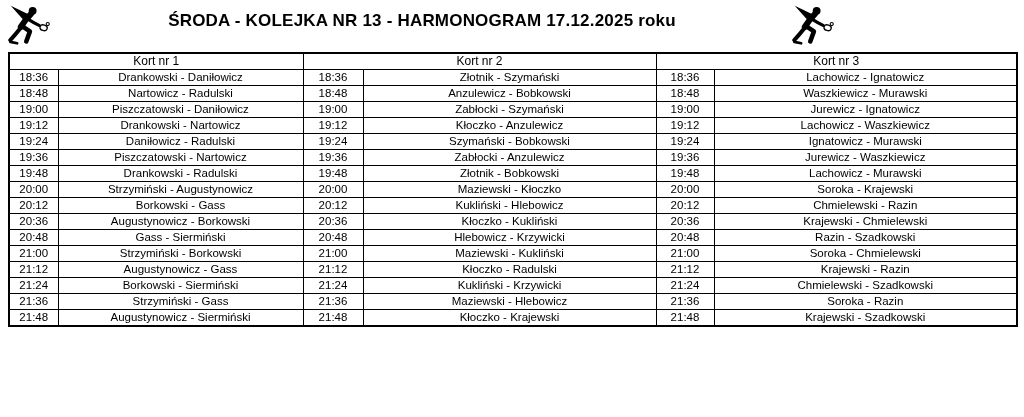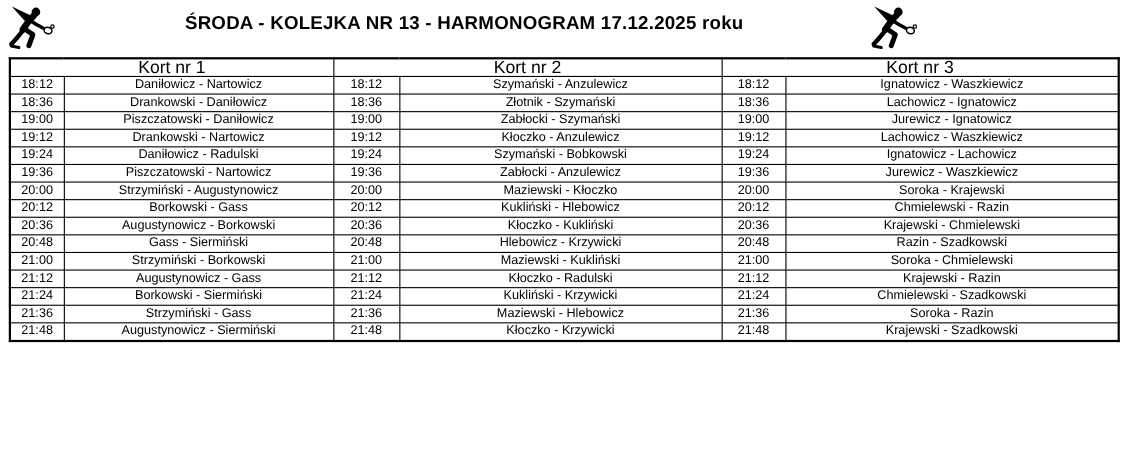--- a/index.html
+++ b/index.html
@@ -49,21 +49,21 @@
     line-height: 15px;
     padding: 0 2px;
     font-size: 11.5px;
     font-weight: normal;
     text-align: center;
     vertical-align: middle;
     white-space: nowrap;
     overflow: hidden;
   }
   table.schedule th.court-header {
-    font-size: 16px;
+    font-size: 12px;
   }
 </style>
 </head>
 <body>
 
 <div class="page">
 
   <div class="header">
     <span class="icon left">
       <svg viewBox="0 0 46 44" width="42" height="42" aria-hidden="true">
@@ -105,36 +105,36 @@
     </colgroup>
     <thead>
       <tr>
         <th colspan="2" class="court-header">Kort nr 1</th>
         <th colspan="2" class="court-header">Kort nr 2</th>
         <th colspan="2" class="court-header">Kort nr 3</th>
       </tr>
     </thead>
     <tbody id="schedule-body">
         <tr>
-          <td>18:12</td>
-          <td>Daniłowicz - Nartowicz</td>
-          <td>18:12</td>
-          <td>Szymański - Anzulewicz</td>
-          <td>18:12</td>
-          <td>Ignatowicz - Waszkiewicz</td>
-        </tr>
-        <tr>
           <td>18:36</td>
           <td>Drankowski - Daniłowicz</td>
           <td>18:36</td>
           <td>Złotnik - Szymański</td>
           <td>18:36</td>
           <td>Lachowicz - Ignatowicz</td>
         </tr>
         <tr>
+          <td>18:48</td>
+          <td>Nartowicz - Radulski</td>
+          <td>18:48</td>
+          <td>Anzulewicz - Bobkowski</td>
+          <td>18:48</td>
+          <td>Waszkiewicz - Murawski</td>
+        </tr>
+        <tr>
           <td>19:00</td>
           <td>Piszczatowski - Daniłowicz</td>
           <td>19:00</td>
           <td>Zabłocki - Szymański</td>
           <td>19:00</td>
           <td>Jurewicz - Ignatowicz</td>
         </tr>
         <tr>
           <td>19:12</td>
           <td>Drankowski - Nartowicz</td>
@@ -142,31 +142,39 @@
           <td>Kłoczko - Anzulewicz</td>
           <td>19:12</td>
           <td>Lachowicz - Waszkiewicz</td>
         </tr>
         <tr>
           <td>19:24</td>
           <td>Daniłowicz - Radulski</td>
           <td>19:24</td>
           <td>Szymański - Bobkowski</td>
           <td>19:24</td>
-          <td>Ignatowicz - Lachowicz</td>
+          <td>Ignatowicz - Murawski</td>
         </tr>
         <tr>
           <td>19:36</td>
           <td>Piszczatowski - Nartowicz</td>
           <td>19:36</td>
           <td>Zabłocki - Anzulewicz</td>
           <td>19:36</td>
           <td>Jurewicz - Waszkiewicz</td>
         </tr>
         <tr>
+          <td>19:48</td>
+          <td>Drankowski - Radulski</td>
+          <td>19:48</td>
+          <td>Złotnik - Bobkowski</td>
+          <td>19:48</td>
+          <td>Lachowicz - Murawski</td>
+        </tr>
+        <tr>
           <td>20:00</td>
           <td>Strzymiński - Augustynowicz</td>
           <td>20:00</td>
           <td>Maziewski - Kłoczko</td>
           <td>20:00</td>
           <td>Soroka - Krajewski</td>
         </tr>
         <tr>
           <td>20:12</td>
           <td>Borkowski - Gass</td>
@@ -220,20 +228,20 @@
           <td>Strzymiński - Gass</td>
           <td>21:36</td>
           <td>Maziewski - Hlebowicz</td>
           <td>21:36</td>
           <td>Soroka - Razin</td>
         </tr>
         <tr>
           <td>21:48</td>
           <td>Augustynowicz - Siermiński</td>
           <td>21:48</td>
-          <td>Kłoczko - Krzywicki</td>
+          <td>Kłoczko - Krajewski</td>
           <td>21:48</td>
           <td>Krajewski - Szadkowski</td>
         </tr>
       </tbody>
   </table>
 
 </div>
 
 </body></html>

